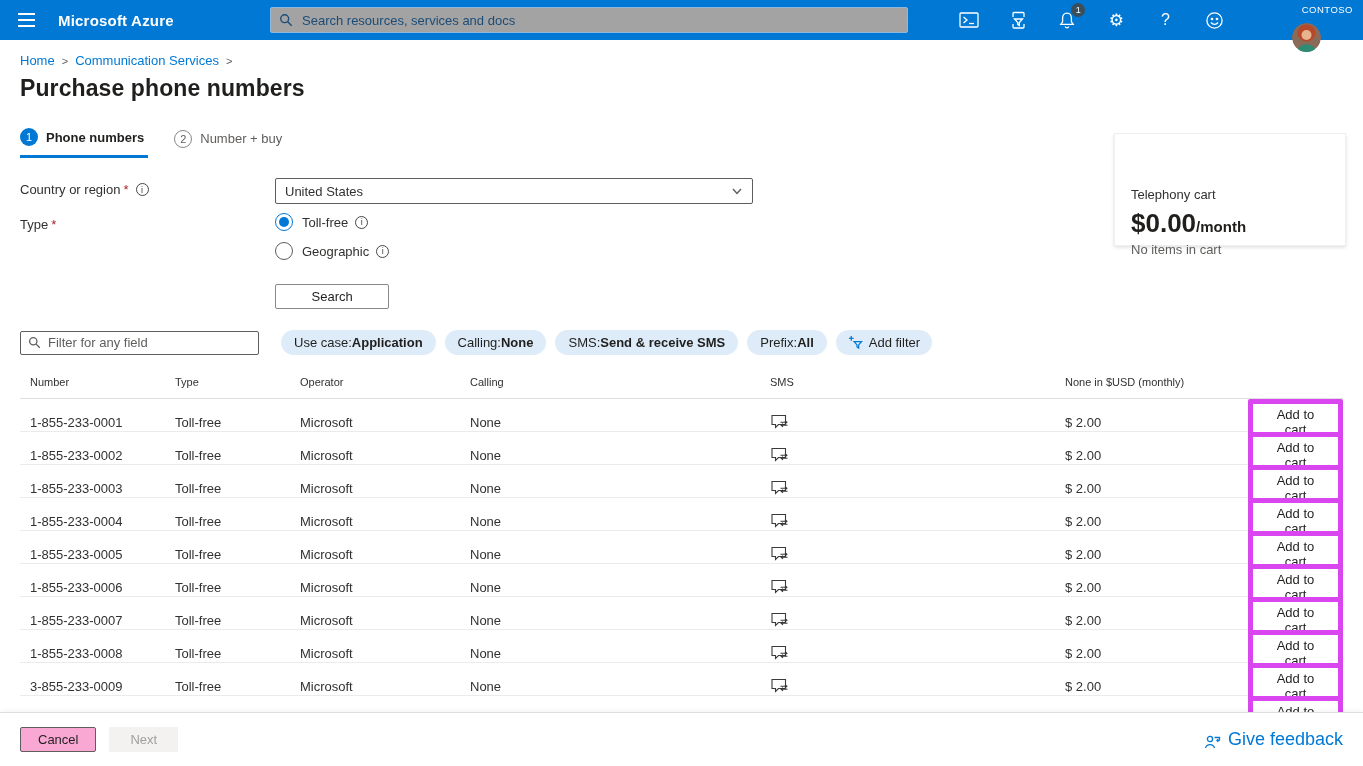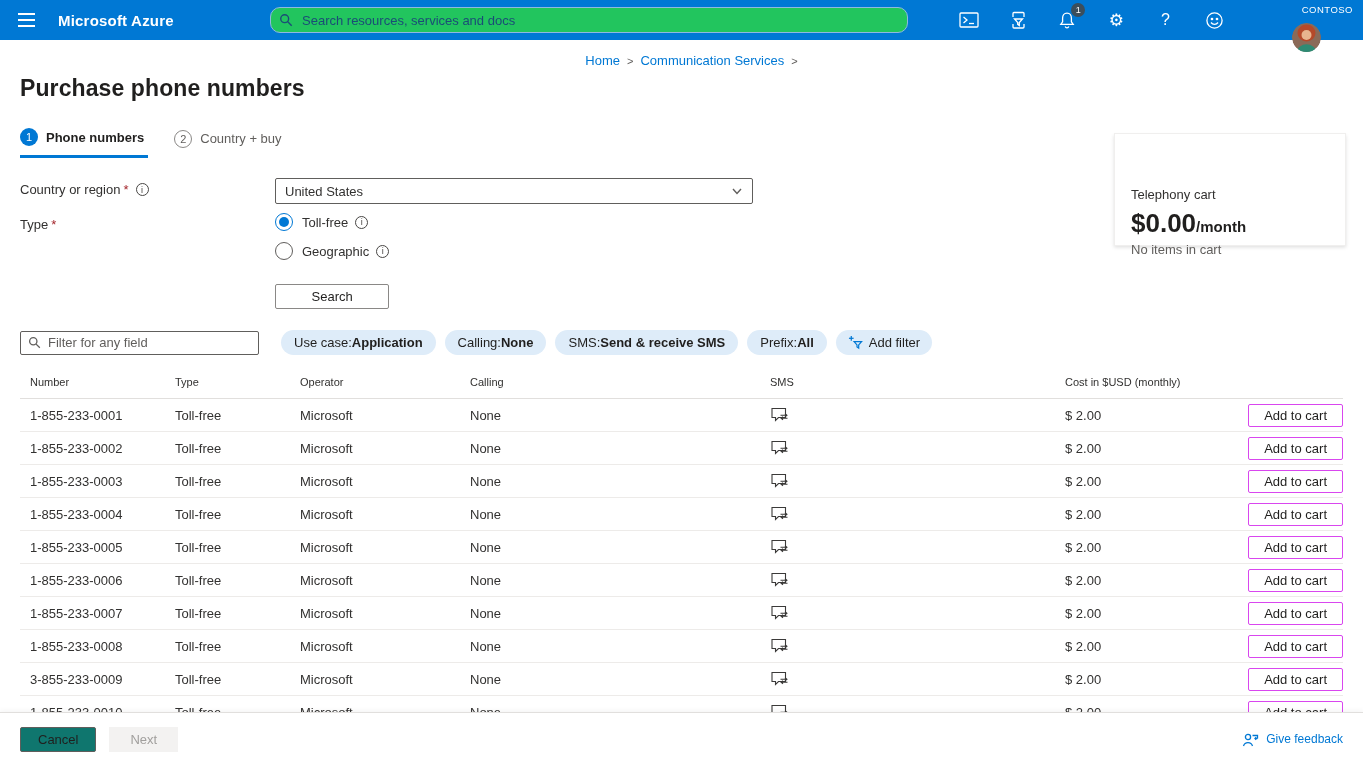--- a/index.html
+++ b/index.html
@@ -7,35 +7,35 @@
   body {
     width:1363px; height:766px; overflow:hidden; position:relative;
     font-family:"Liberation Sans","DejaVu Sans",sans-serif;
     background:#ffffff; color:#323130; font-size:13px;
   }
   
   .topbar { height:40px; background:#0078d4; display:flex; align-items:center; position:relative; z-index:20; }
   .hamburger { width:52px; height:40px; display:flex; flex-direction:column; justify-content:center; align-items:center; gap:4px; cursor:pointer; }
   .hamburger span { display:block; width:17px; height:2px; background:#fff; }
   .azure-title { color:#fff; font-size:15px; font-weight:700; letter-spacing:.2px; margin-left:6px; white-space:nowrap; }
-  .search-box { position:absolute; left:270px; top:7px; width:638px; height:26px; background:#22c55e; border:1px solid #8fb8e0; border-radius:10px; display:flex; align-items:center; padding:0 8px; }
+  .search-box { position:absolute; left:270px; top:7px; width:638px; height:26px; background:#a3a3a3; border:1px solid #8fb8e0; border-radius:2px; display:flex; align-items:center; padding:0 8px; }
   .search-box svg { flex:0 0 auto; margin-right:7px; }
   .search-box input { flex:1; border:none; outline:none; background:transparent; font-size:13px; color:#1b4c77; font-family:inherit; }
   .search-box input::placeholder { color:#1b4c77; opacity:1; }
   .topbar-right { margin-left:auto; display:flex; align-items:center; gap:29px; padding-right:10px; }
   .tb-icon { width:20px; height:20px; display:flex; align-items:center; justify-content:center; color:#fff; position:relative; cursor:pointer; }
   .tb-glyph { color:#fff; font-size:17px; line-height:1; }
   .badge { position:absolute; top:-7px; right:-8px; min-width:14px; height:14px; border-radius:7px; background:#3b4e5c; color:#fff; font-size:9px; display:flex; align-items:center; justify-content:center; padding:0 3px; }
   .user-block { display:flex; align-items:center; gap:8px; margin-left:6px; cursor:pointer;flex-direction:column; }
   .user-text { text-align:right; color:#fff; line-height:1.2; }
   .user-name { font-size:13.5px; font-weight:600; }
   .user-org { font-size:9.5px; letter-spacing:.5px; }
   .avatar { width:29px; height:29px; border-radius:50%; overflow:hidden; flex:0 0 auto; }
   
-  .breadcrumb { padding:13px 0 0 20px; font-size:13px; display:flex; align-items:center; gap:7px;justify-content:center; }
+  .breadcrumb { padding:13px 0 0 20px; font-size:13px; display:flex; align-items:center; gap:7px; }
   .crumb { color:#0078d4; cursor:pointer; text-decoration:none; }
   .crumb-sep { color:#605e5c; font-size:11px; }
   h1.page-title { margin:7px 16px 0 20px; font-size:23px; font-weight:700; color:#201f1e; letter-spacing:.1px; }
   
   .steps { display:flex; gap:26px; margin:26px 0 0 20px; }
   .step { display:flex; align-items:center; gap:8px; padding:0 4px 9px 0; cursor:pointer; }
   .step.active { border-bottom:3px solid #0078d4; }
   .step-circle { width:18px; height:18px; border-radius:50%; display:flex; align-items:center; justify-content:center; font-size:11px; flex:0 0 auto; }
   .step.active .step-circle { background:#0078d4; color:#fff; }
   .step.inactive .step-circle { background:#fff; color:#605e5c; border:1px solid #8a8886; }
@@ -71,27 +71,27 @@
   .filter-input-box svg { margin-right:5px; flex:0 0 auto; }
   .pill { background:#deecf9; border-radius:13px; padding:5px 13px; font-size:13px; display:flex; align-items:center; white-space:nowrap; cursor:pointer; color:#201f1e; }
   .pill .pill-value { font-weight:700; }
   .pill.add-filter { gap:6px; padding:5px 12px;align-items:flex-end; }
   
   .grid-cols { display:grid; grid-template-columns:145px 125px 170px 300px 295px 183px 1fr; align-items:center; }
   .table-wrap { margin:14px 20px 0 20px; }
   .thead { padding:7px 0 10px 10px; font-size:11px; color:#323130; border-bottom:1px solid #e1dfdd; }
   .trow { height:33px; padding-left:10px; border-bottom:1px solid #edebe9; font-size:13px; color:#323130; }
   .cell-btn { justify-self:end; }
-  .add-cart-btn { border:1px solid #d946ef; background:#fff; border-radius:2px; font-size:13px; padding:3px 15px; color:#201f1e; cursor:pointer; font-family:inherit; }
+  .add-cart-btn { border:5px solid #d946ef; background:#fff; border-radius:2px; font-size:13px; padding:3px 15px; color:#201f1e; cursor:pointer; font-family:inherit; }
   .sms-cell svg { display:block; }
   
   .footer { position:fixed; left:0; bottom:0; width:1363px; height:54px; background:#fff; border-top:1px solid #e1dfdd; box-shadow:0 -2px 5px rgba(0,0,0,.04); display:flex; align-items:center; padding:0 20px; z-index:30; }
-  .cancel-btn { border:1px solid #605e5c; background:#0f766e; border-radius:2px; font-size:13px; padding:4px 17px; color:#201f1e; cursor:pointer; font-family:inherit; }
+  .cancel-btn { border:1px solid #605e5c; background:#f9a8d4; border-radius:2px; font-size:13px; padding:4px 17px; color:#201f1e; cursor:pointer; font-family:inherit; }
   .next-btn { border:none; background:#f3f2f1; color:#a19f9d; border-radius:0; font-size:13px; padding:5px 21px; margin-left:13px; cursor:default; font-family:inherit; }
-  .feedback { margin-left:auto; color:#0078d4; font-size:12px; display:flex; align-items:flex-start; gap:7px; cursor:pointer; }
+  .feedback { margin-left:auto; color:#0078d4; font-size:18px; display:flex; align-items:flex-end; gap:7px; cursor:pointer; }
 </style>
 </head>
 <body>
 
 <header class="topbar">
   <div class="hamburger">
       <span></span>
       <span></span>
       <span></span>
     </div>
@@ -166,21 +166,21 @@
 </nav>
 <h1 class="page-title">Purchase phone numbers</h1>
 
 <div class="steps">
   <div class="step active">
     <span class="step-circle">1</span>
     <span class="step-label">Phone numbers</span>
   </div>
   <div class="step inactive">
     <span class="step-circle">2</span>
-    <span class="step-label">Country + buy</span>
+    <span class="step-label">Number + buy</span>
   </div>
 </div>
 
 <aside class="cart-card">
   <div class="cart-title">Telephony cart</div>
   <div class="cart-amount-line">
     <span class="cart-amount">$0.00</span><span class="cart-per">/month</span>
   </div>
   <div class="cart-empty">No items in cart</div>
 </aside>
@@ -258,21 +258,21 @@
   </div>
 </section>
 
 <section class="table-wrap">
   <div class="thead grid-cols">
     <div>Number</div>
     <div>Type</div>
     <div>Operator</div>
     <div>Calling</div>
     <div>SMS</div>
-    <div>Cost in $USD (monthly)</div>
+    <div>None in $USD (monthly)</div>
     <div></div>
   </div>
   <div id="table-body">
       <div class="trow grid-cols">
         <div>1-855-233-0001</div>
         <div>Toll-free</div>
         <div>Microsoft</div>
         <div>None</div>
         <div class="sms-cell">
           <svg width="20" height="17" viewBox="0 0 20 17" fill="none" stroke="#3b3a39" stroke-width="1.1">

